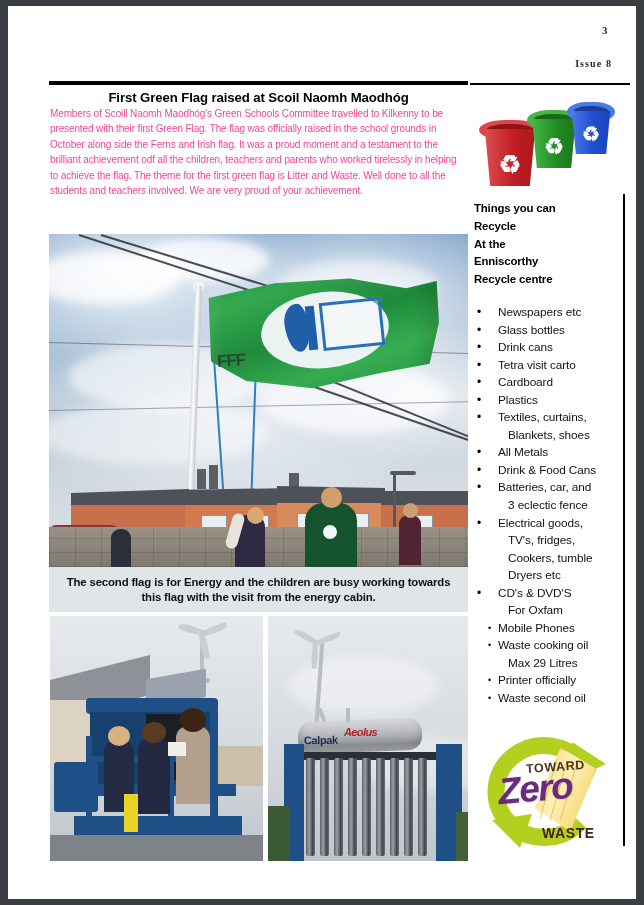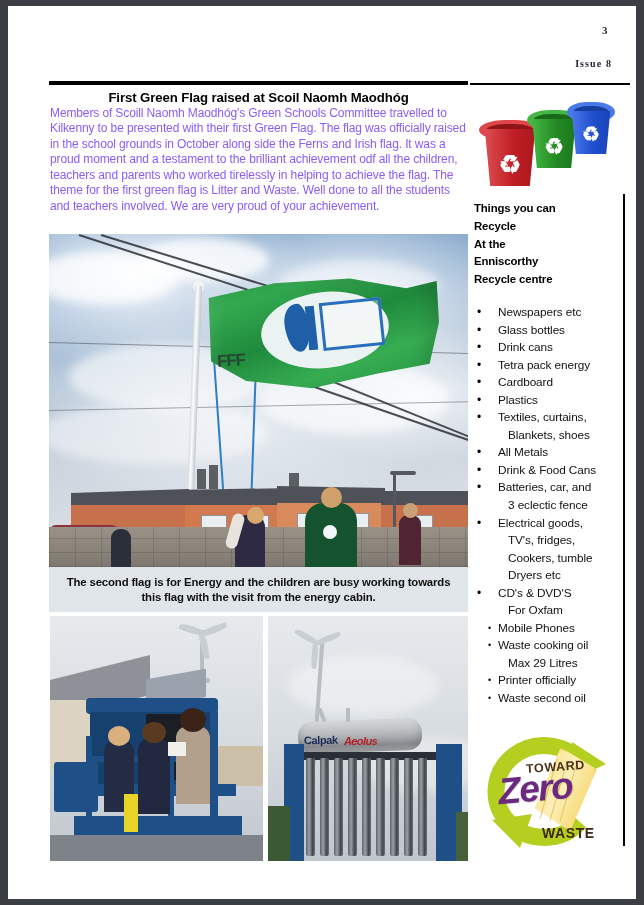--- a/index.html
+++ b/index.html
@@ -66,23 +66,23 @@
     text-align: center;
     font-size: 13.2px;
     font-weight: bold;
     color: #000;
     letter-spacing: -0.1px;
   }
   #article-body {
     position: absolute;
     left: 42px; top: 100px;
     width: 417px;
-    font-size: 12px;
+    font-size: 10px;
     line-height: 15.45px;
-    color: #8b5cf6;
+    color: #ec4899;
     text-align: left;
     letter-spacing: -0.12px;
   }
 
   
   #photo-flag {
     position: absolute;
     left: 41px; top: 228px;
     width: 419px; height: 333px;
     overflow: hidden;
@@ -260,21 +260,21 @@
     position:absolute;
     background: linear-gradient(90deg,#5e6369,#9aa0a6 35%,#3f4449 75%,#6d7278);
     border-radius: 2px;
   }
   #calpak-label {
     position:absolute; left:36px; top:118px;
     font-size:11px; font-weight:bold; color:#1b2a55; letter-spacing:-.4px;
     transform: rotate(-1deg);
   }
   #calpak-red {
-    position:absolute; left:76px; top:119px;
+    position:absolute; left:76px; top:110px;
     font-size:11px; font-weight:bold; color:#b32128; font-style:italic; letter-spacing:-.6px;
   }
 
   
   #sidebar {
     position: absolute;
     left: 462px; top: 79px;
     width: 162px; height: 775px;
   }
   #sidebar-divider {
@@ -586,21 +586,21 @@
         <li>
           <span class="bullet">•</span>
           <span class="li-main">Glass bottles</span>
         </li>
         <li>
           <span class="bullet">•</span>
           <span class="li-main">Drink cans</span>
         </li>
         <li>
           <span class="bullet">•</span>
-          <span class="li-main">Tetra pack energy</span>
+          <span class="li-main">Tetra visit carto</span>
         </li>
         <li>
           <span class="bullet">•</span>
           <span class="li-main">Cardboard</span>
         </li>
         <li>
           <span class="bullet">•</span>
           <span class="li-main">Plastics</span>
         </li>
         <li>

